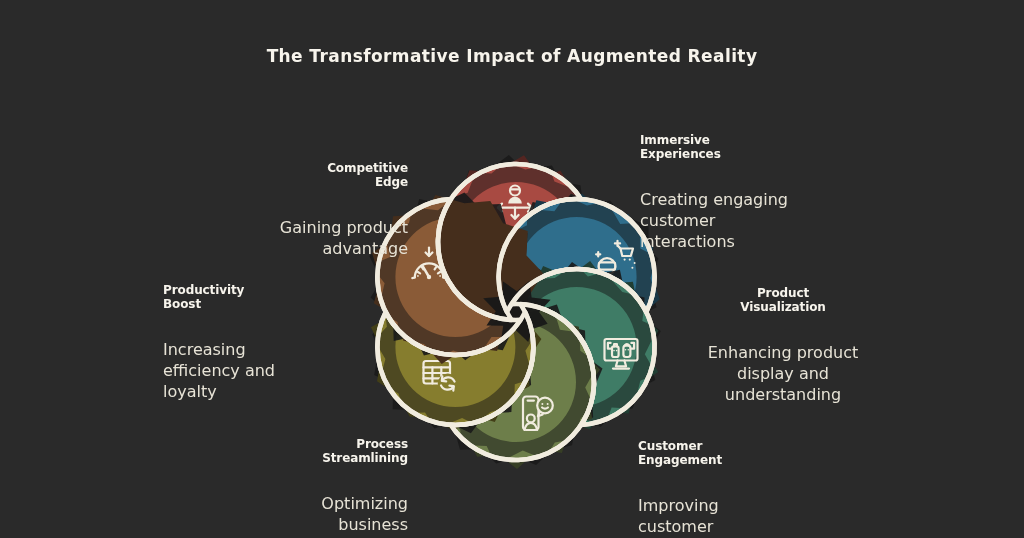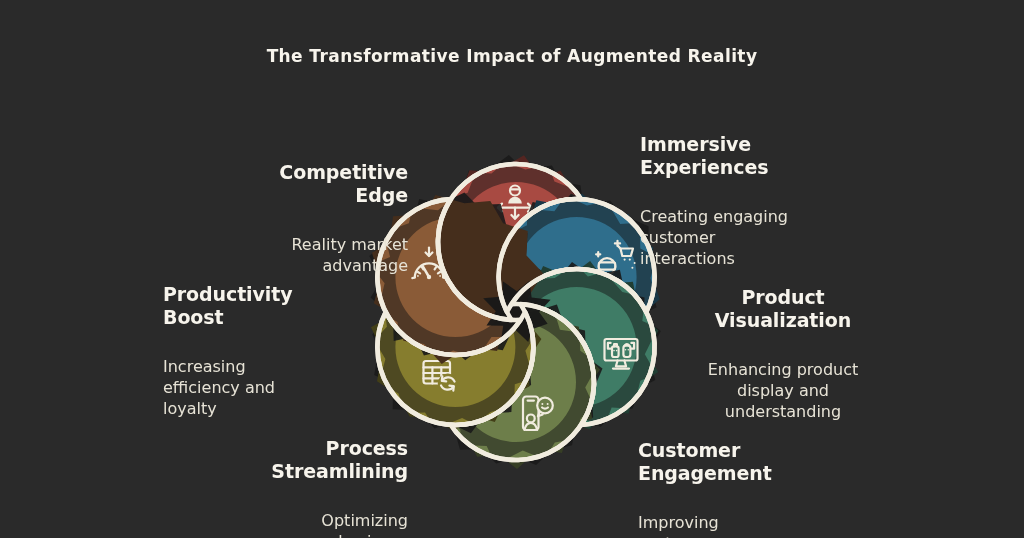--- a/index.html
+++ b/index.html
@@ -9,21 +9,21 @@
     font-family:"DejaVu Sans","Liberation Sans",sans-serif;
   }
   #flower-svg { position:absolute; inset:0; }
   .title {
     position:absolute; top:46px; left:0; width:100%;
     text-align:center; font-size:17px; font-weight:bold;
     color:#f7f4ec; letter-spacing:0.4px;
   }
   .label { position:absolute; white-space:pre-line; width:190px; }
   .label .h {
-    font-weight:bold; font-size:19px; line-height:1.2;
+    font-weight:bold; font-size:12px; line-height:1.2;
     color:#f7f4ec; letter-spacing:-0.1px;
   }
   .label .d {
     font-size:16px; line-height:1.32; color:#e7e3d6; margin-top:8px;
   }
   .l-competitive  { right:616px; top:142px; text-align:right; }
   .l-immersive    { left:640px;  top:114px; text-align:left; }
   .l-product      { left:688px;  top:267px; text-align:center; }
   .l-customer     { left:638px;  top:420px; text-align:left; }
   .l-process      { right:616px; top:418px; text-align:right; }
@@ -174,21 +174,21 @@
       <path d="M 520.5,304.1 A 78 78 0 1 1 450.8,424.9 A 78 78 0 0 0 520.5,304.1 Z" fill="none" stroke="#f1ecdf" stroke-width="4.6" stroke-linejoin="round"></path>
       <path d="M 525.1,312.0 A 78 78 0 1 1 385.7,312.0 A 78 78 0 0 0 525.1,312.0 Z" fill="none" stroke="#f1ecdf" stroke-width="4.6" stroke-linejoin="round"></path>
       <path d="M 520.5,319.9 A 78 78 0 1 1 450.8,199.1 A 78 78 0 0 0 520.5,319.9 Z" fill="none" stroke="#f1ecdf" stroke-width="4.6" stroke-linejoin="round"></path>
     </svg>
 
   <div class="title">The Transformative Impact of Augmented Reality</div>
 
   <div class="label l-competitive">
     <div class="h">Competitive
 Edge</div>
-    <div class="d">Reality market
+    <div class="d">Gaining product
 advantage</div>
   </div>
   <div class="label l-immersive">
     <div class="h">Immersive
 Experiences</div>
     <div class="d">Creating engaging
 customer
 interactions</div>
   </div>
   <div class="label l-product">

